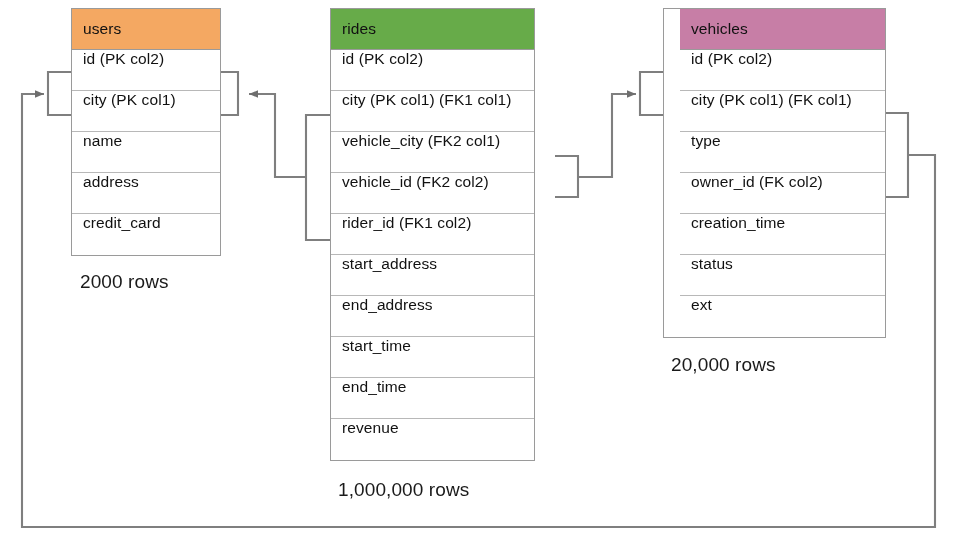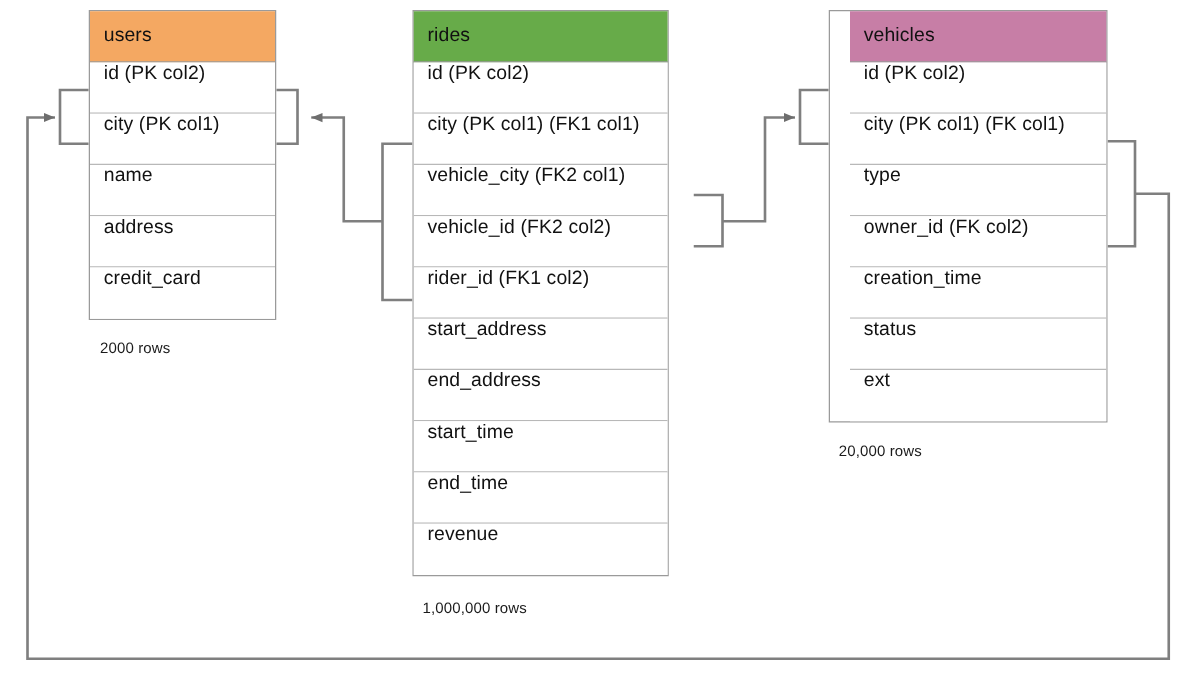--- a/index.html
+++ b/index.html
@@ -45,21 +45,21 @@
     display: flex;
     padding-left: 11px;
     font-size: 15.5px;
     color: #111111;
     letter-spacing: .1px;
     background: #ffffff;
   }
   .table-row.last { border-bottom: none; }
   .rowcount {
     position: absolute;
-    font-size: 12px;
+    font-size: 19px;
     color: #1a1a1a;
     letter-spacing: .1px;
     z-index: 3;
     white-space: nowrap;
   }
 </style>
 </head>
 <body>
 
 <div id="canvas">

